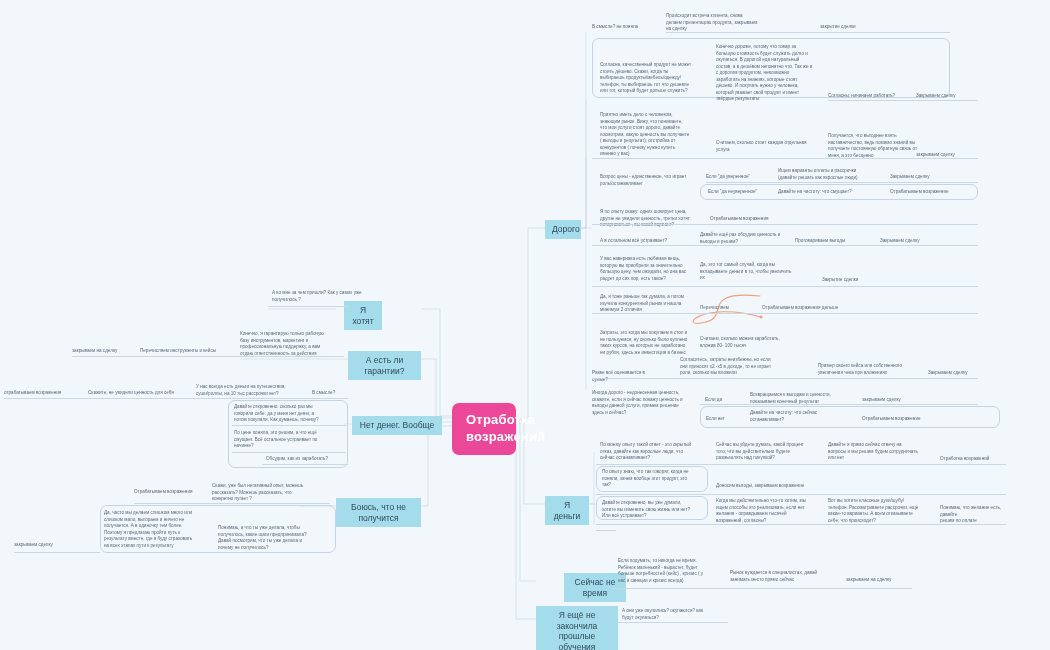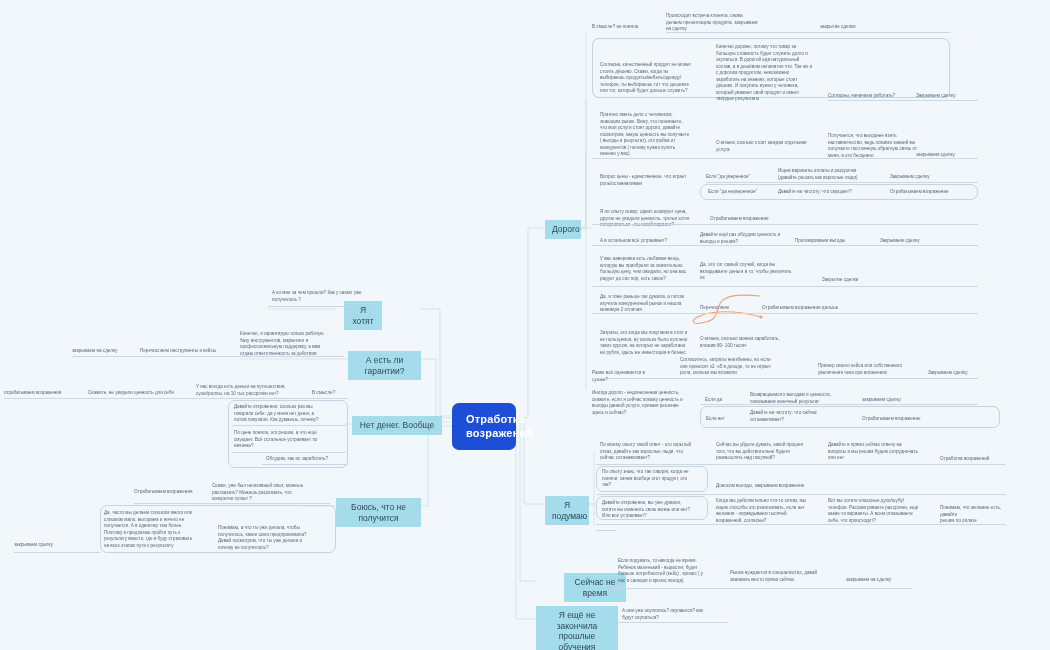--- a/index.html
+++ b/index.html
@@ -22,24 +22,24 @@
     color:#2f4a5a;
     border-radius:0;
     font-size:8.5px;
     line-height:1.25;
     padding:4px 7px;
     text-align:center;
     white-space:pre-line;
   }
   .central {
     position:absolute;
-    background:#1d4ed8;
+    background:#ec4899;
     color:#ffffff;
     border-radius:7px;
-    font-size:11px;
+    font-size:13px;
     font-weight:bold;
     line-height:1.3;
     padding:9px 14px;
     text-align:center;
     white-space:pre-line;
     letter-spacing:.2px;
   }
 
   
   .cell {
@@ -114,21 +114,21 @@
     </g>
 
     <path class="annot-curve" d="M761,317 C 700,300 676,330 706,322 C 730,316 700,290 760,296" stroke="#f0a07a" stroke-width="1.1" fill="none" stroke-linecap="round"></path>
     <circle cx="761" cy="317" r="1.6" fill="#f0a07a"></circle>
   </svg>
 
   <div class="central" style="left:452px; top:403px; width:64px;">Отработка
 возражений</div>
 
   <div class="node" style="left:545px; top:220px; width:36px;">Дорого</div>
-  <div class="node" style="left:545px; top:496px; width:44px;">Я подумаю</div>
+  <div class="node" style="left:545px; top:496px; width:44px;">Я деньги</div>
   <div class="node" style="left:564px; top:573px; width:62px;">Сейчас не время</div>
   <div class="node" style="left:536px; top:606px; width:82px;">Я ещё не закончила прошлые
 обучения</div>
 
   <div class="node" style="left:344px; top:301px; width:38px;">Я хотят</div>
   <div class="node" style="left:348px; top:351px; width:73px;">А есть ли гарантии?</div>
   <div class="node" style="left:352px; top:416px; width:90px;">Нет денег. Вообще</div>
   <div class="node" style="left:336px; top:498px; width:85px;">Боюсь, что не получится</div>
 
   <div class="cell" style="left:592px; top:24px; width:62px;">В смысле? не поняла</div>

